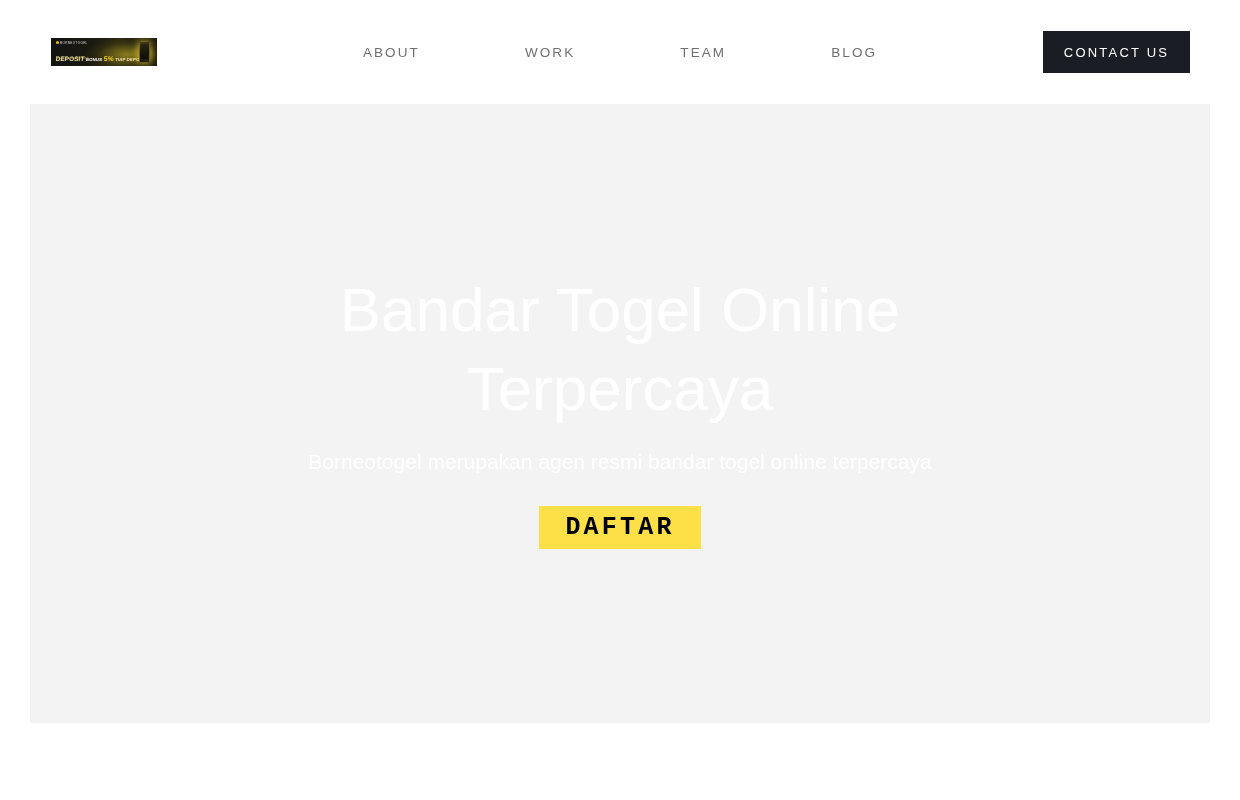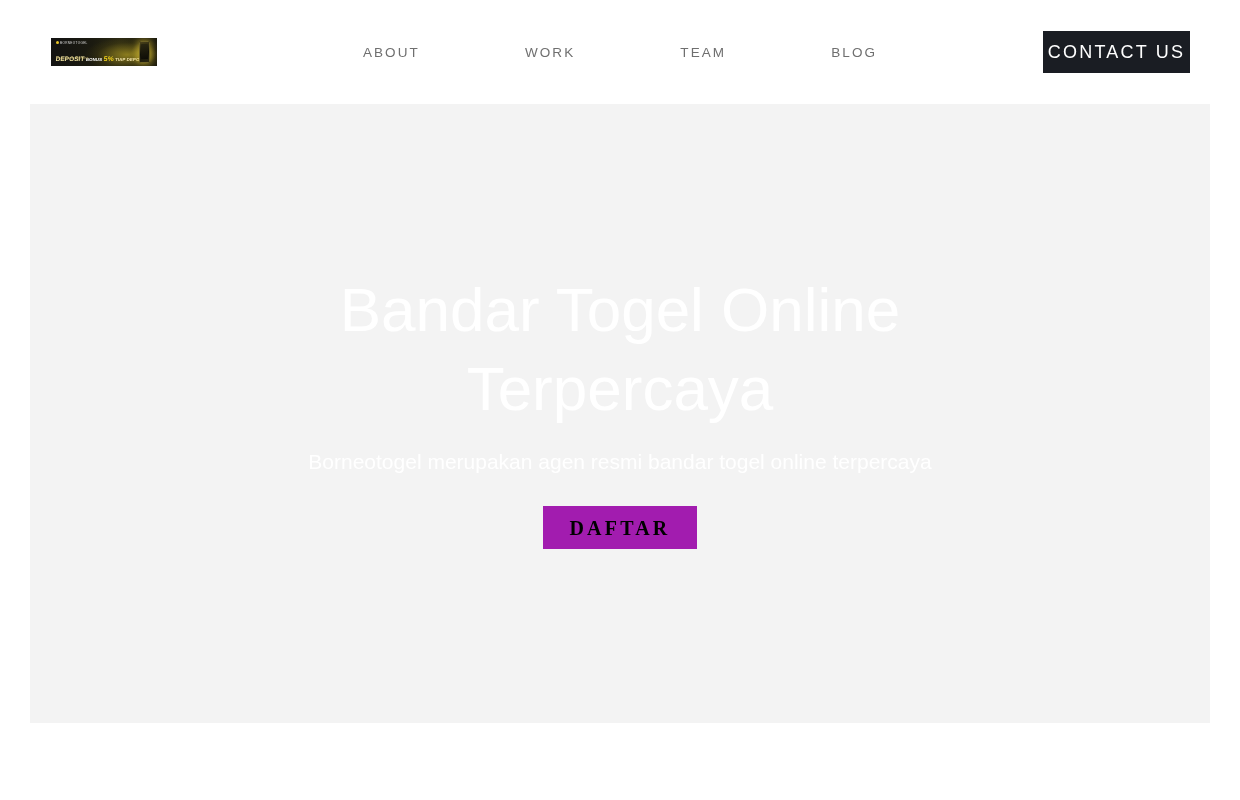--- a/index.html
+++ b/index.html
@@ -185,21 +185,21 @@
   .contact-btn {
     position: absolute;
     left: 1043px;
     top: 31px;
     width: 147px;
     height: 42px;
     background: #1a1d23;
     border: none;
     color: #ffffff;
     font-family: "Liberation Sans", sans-serif;
-    font-size: 18px;
+    font-size: 13px;
     letter-spacing: 2.2px;
     text-transform: uppercase;
     cursor: pointer;
     display: flex;
     align-items: center;
     justify-content: center;
     text-decoration: none;
   }
 
   
@@ -245,28 +245,28 @@
     font-weight: normal;
     margin: 0 0 30px 0;
   }
 
   .hero-cta {
     display: inline-flex;
     align-items: center;
     justify-content: center;
     height: 43px;
     padding: 0 26px;
-    background: #a21caf;
+    background: #fde047;
     color: #000000;
-    font-size: 20px;
+    font-size: 25px;
     font-weight: bold;
     letter-spacing: 3.2px;
     text-decoration: none;
     border: none;
-    font-family: Liberation Serif, serif;
+    font-family: Liberation Mono, monospace;
     cursor: pointer;
     line-height: 1;
   }
 </style>
 </head>
 <body>
 
 <div class="page">
 
   <header class="site-header">

